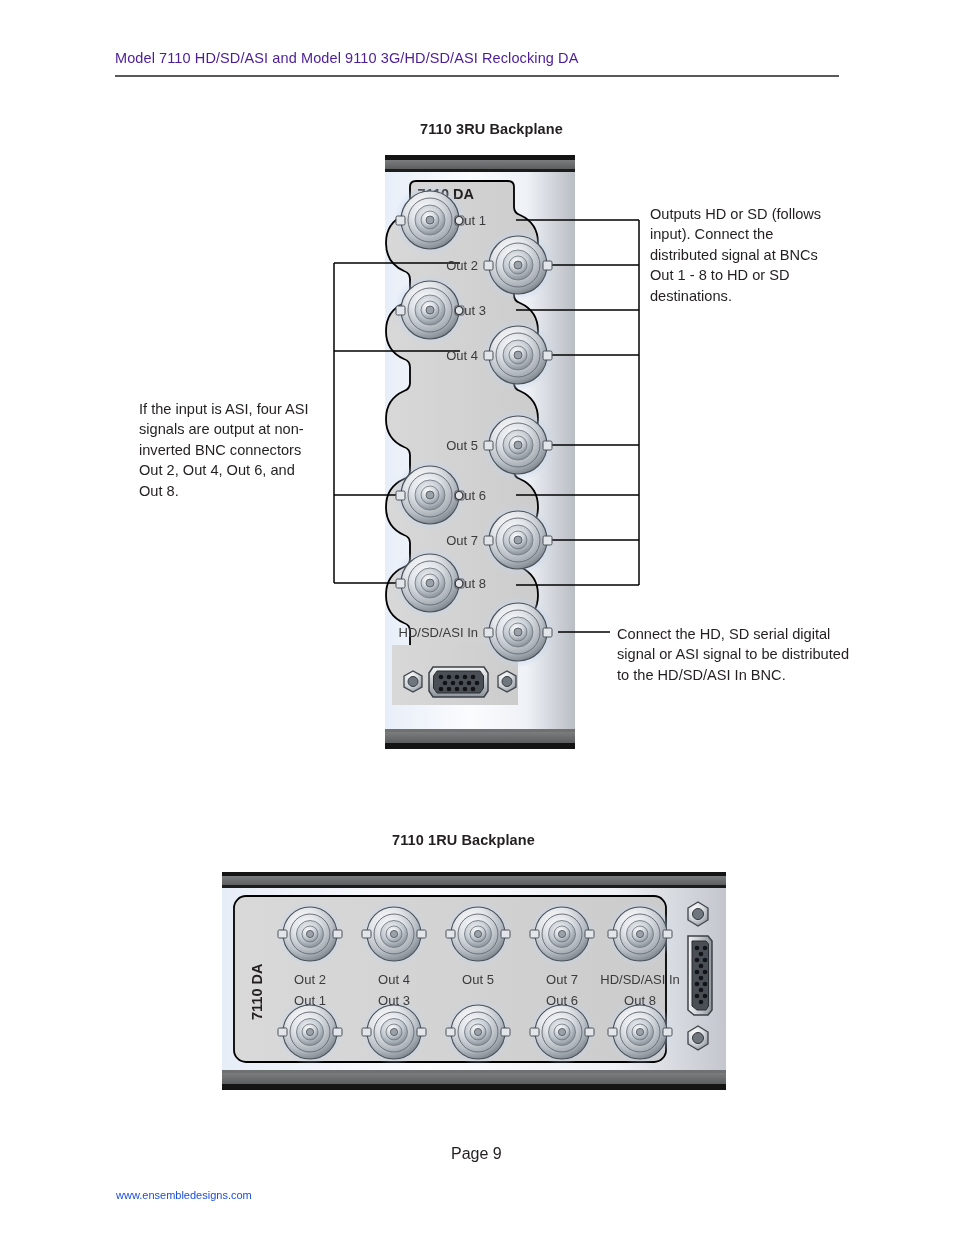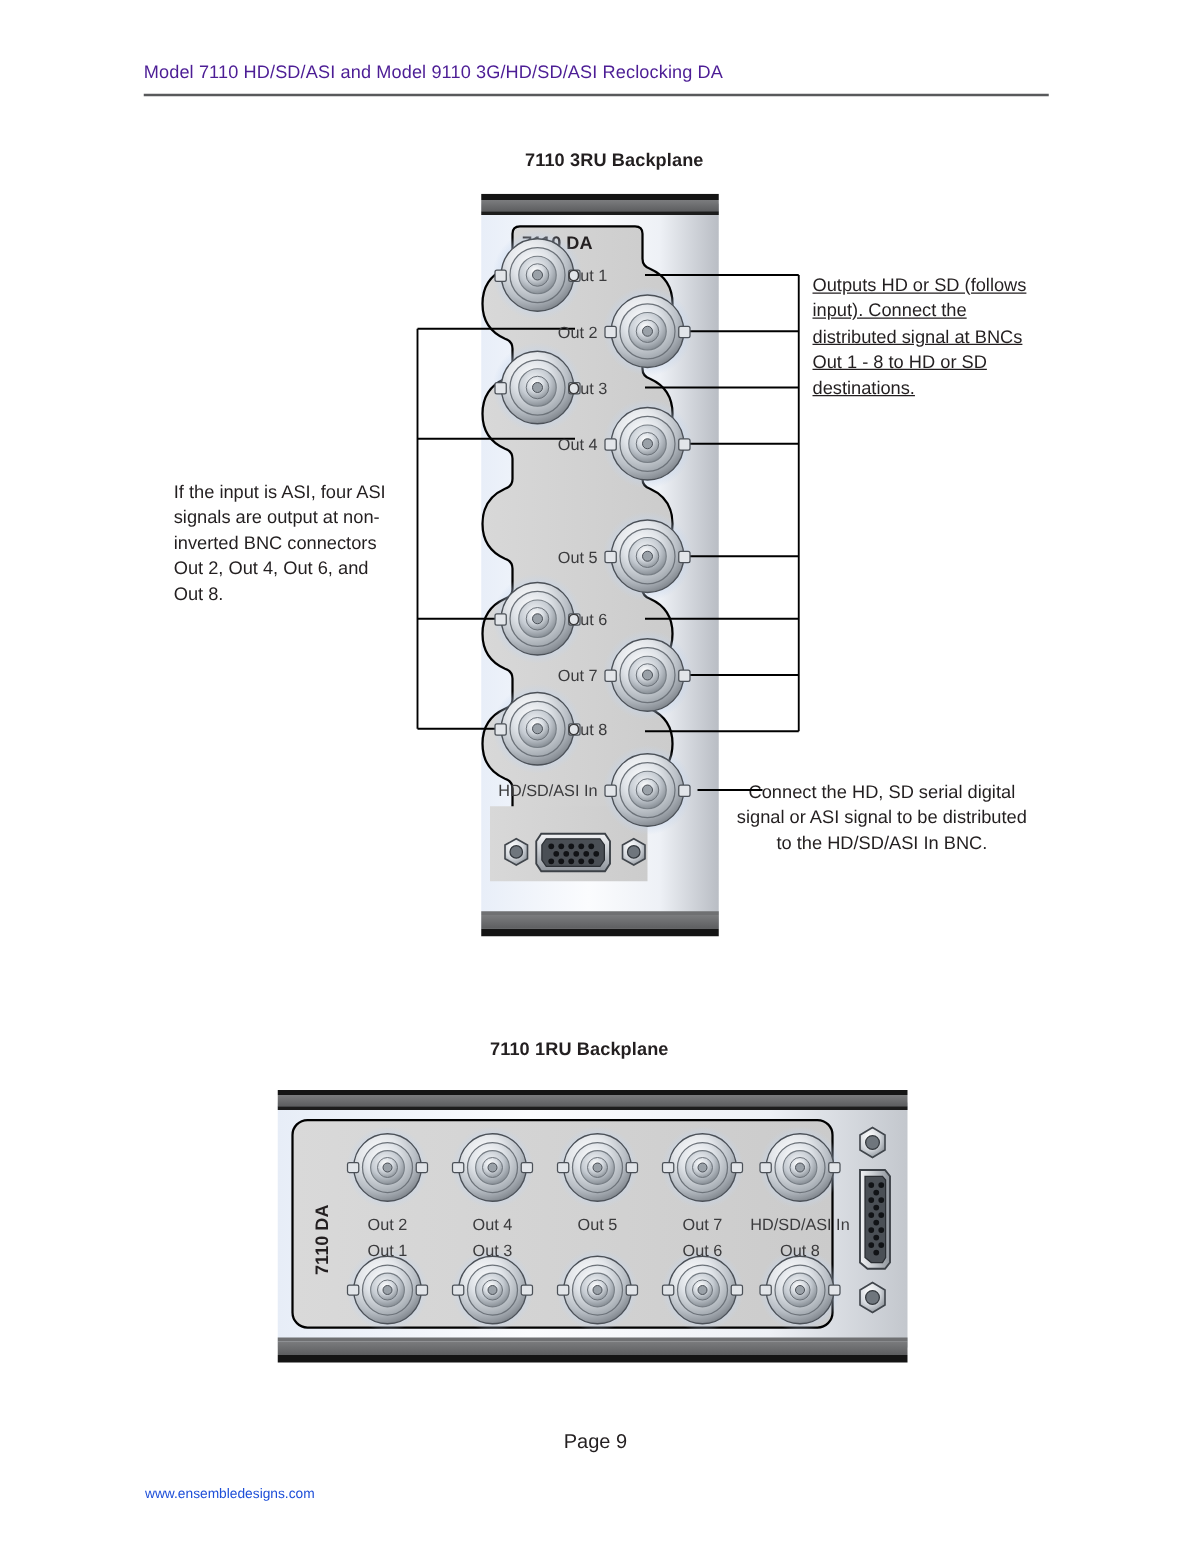--- a/index.html
+++ b/index.html
@@ -48,23 +48,23 @@
   #caption-3ru { left: 392px; top: 121px; margin-left: 28px; }
   #caption-1ru { left: 392px; top: 832px; }
 
   
   .callout {
     position: absolute;
     font-size: 14.6px;
     line-height: 20.4px;
     color: #231f20;
   }
-  #callout-outputs { left: 650px; top: 219px; width: 180px; text-decoration: underline; }
-  #callout-asi     { left: 139px; top: 384px; width: 175px; }
-  #callout-input   { left: 588px; top: 624px; width: 235px; text-align: center; }
+  #callout-outputs { left: 650px; top: 204px; width: 180px; }
+  #callout-asi     { left: 139px; top: 399px; width: 175px; }
+  #callout-input   { left: 617px; top: 624px; width: 235px; }
 
   
   .diagram {
     position: absolute;
   }
   #diagram-3ru { left: 130px; top: 155px; }
   #diagram-1ru { left: 222px; top: 872px; }
 
   
   .footer-left {

